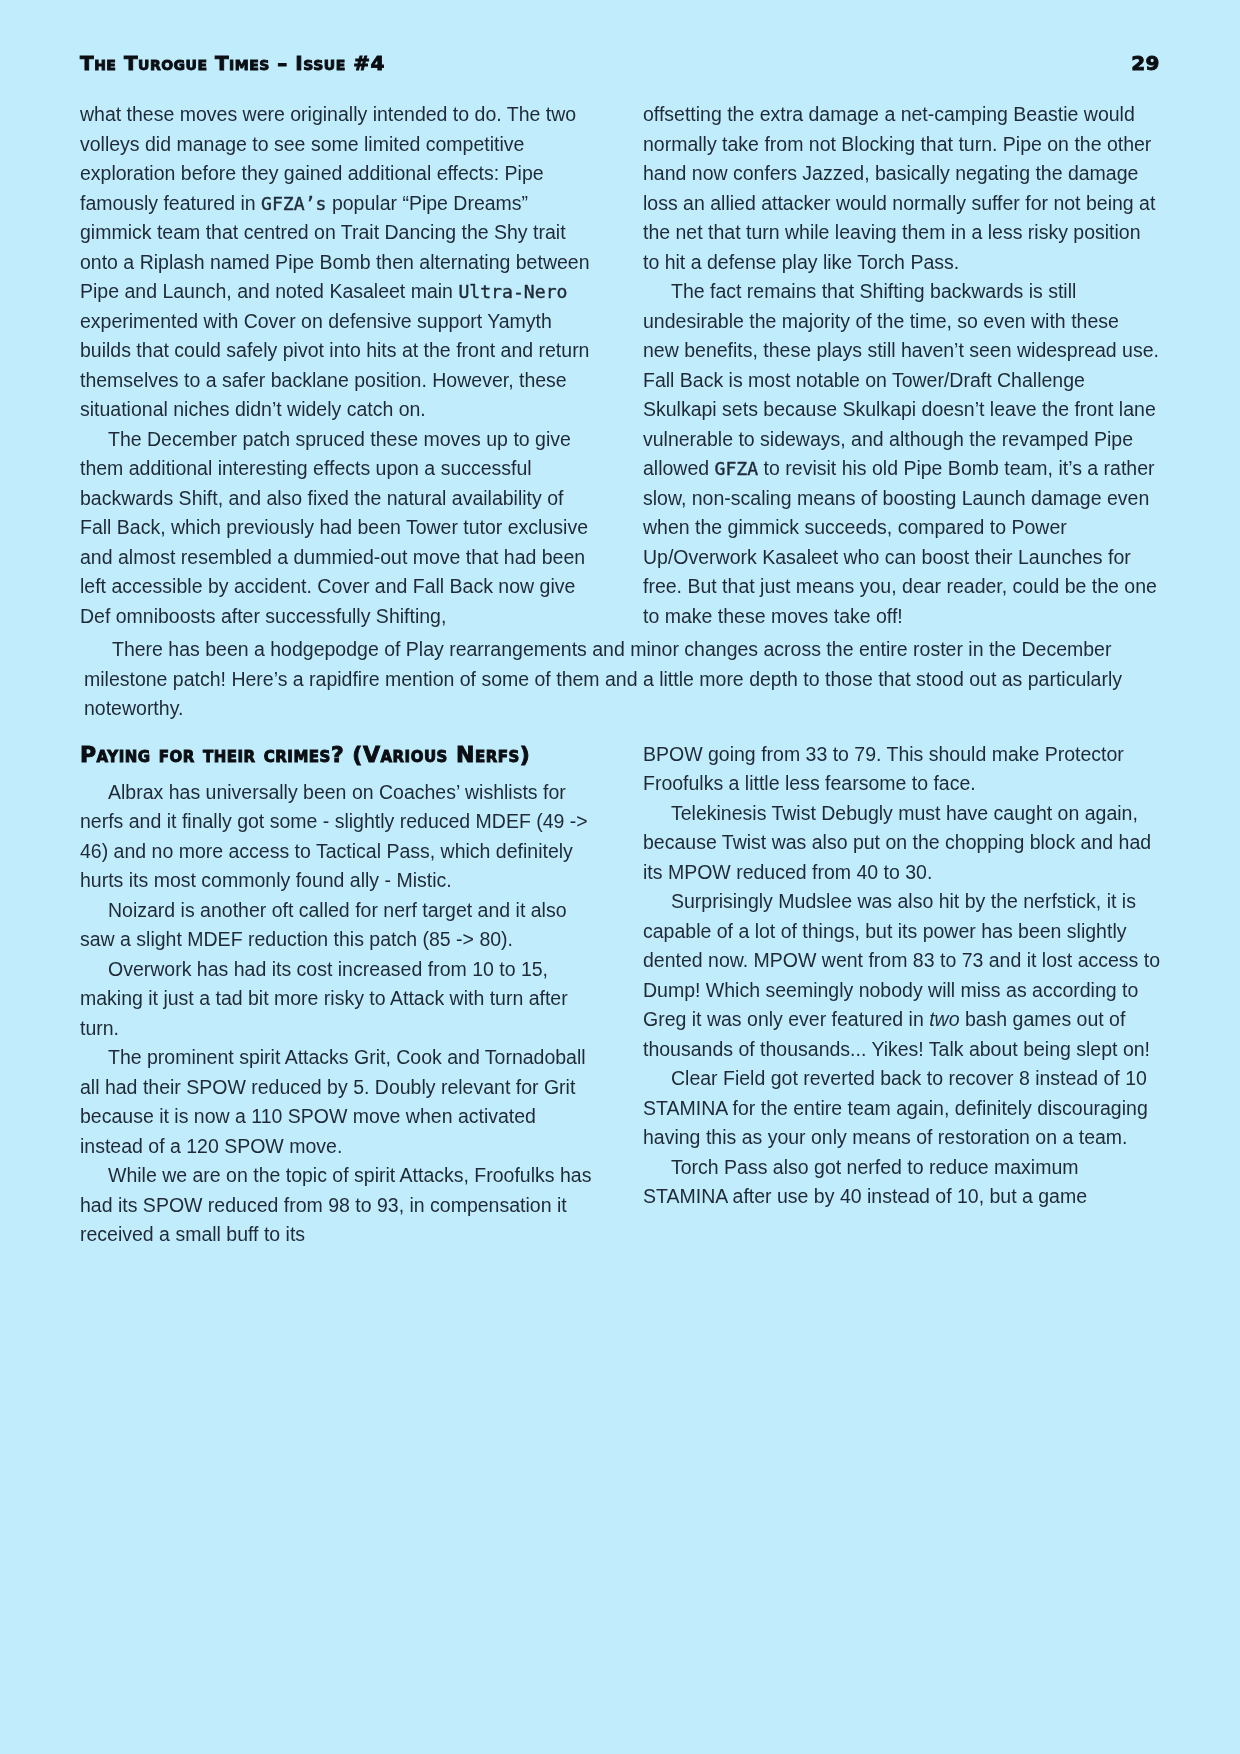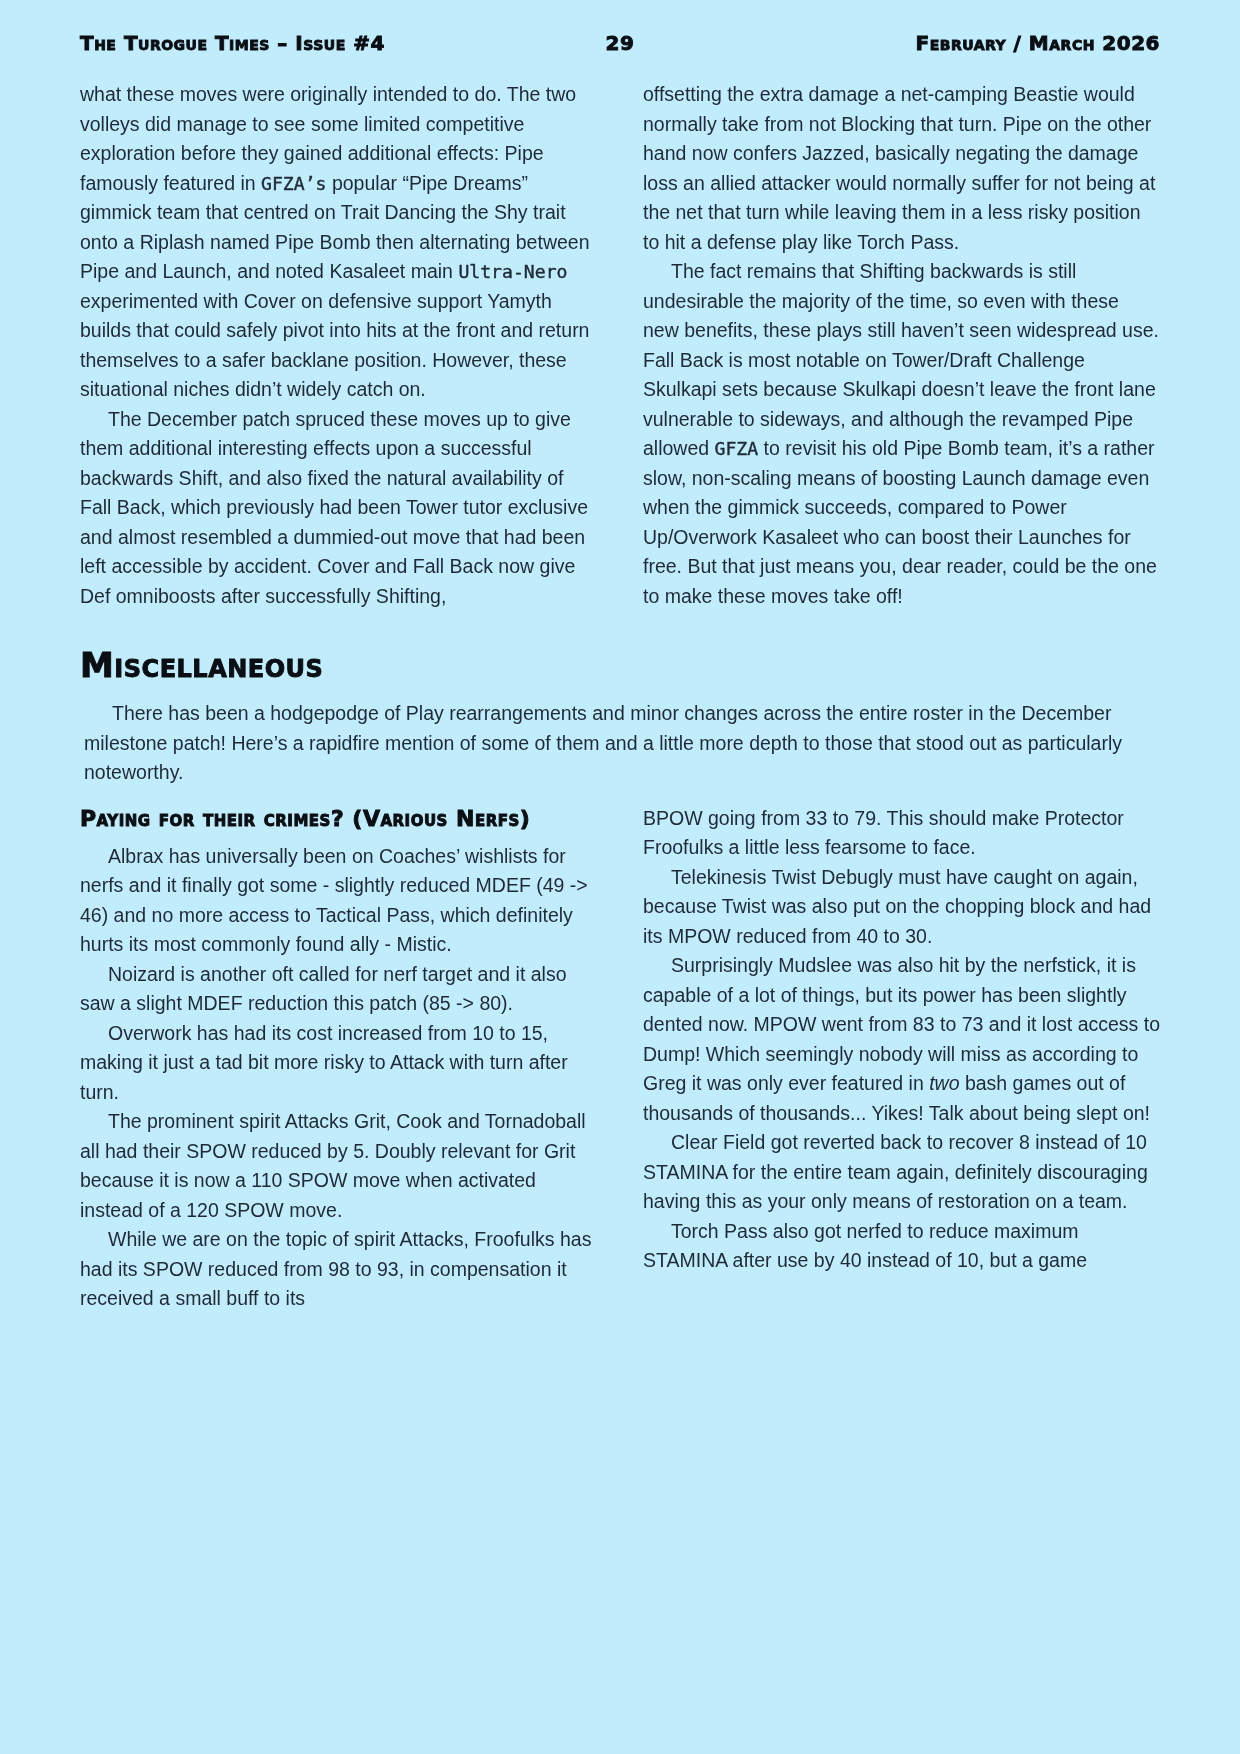--- a/index.html
+++ b/index.html
@@ -10,21 +10,21 @@
     color: #1f2a36;
     font-family: "Liberation Sans", sans-serif;
     font-size: 19.5px;
     line-height: 29.5px;
     overflow: hidden;
   }
   .page {
     box-sizing: border-box;
     width: 1240px;
     height: 1754px;
-    padding: 32px 80px 40px 80px;
+    padding: 52px 80px 40px 80px;
   }
   
   .display {
     font-family: "DejaVu Sans", sans-serif;
     font-weight: 900;
     font-variant-caps: small-caps;
     -webkit-text-stroke: 0.9px currentColor;
     letter-spacing: 0.5px;
     color: #0b0e12;
   }
@@ -71,35 +71,33 @@
   .nerfs { margin-top: 16px; }
 </style>
 </head>
 <body>
 
 <div class="page">
 
   <header class="page-header">
     <span class="display h-left">The Turogue Times – Issue #4</span>
     <span class="display h-mid">29</span>
-    <span class="display h-right">February / March 2026</span>
   </header>
 
   <section class="two-col">
     <div class="col">
         <p class="para"><span>what these moves were originally intended to do. The two volleys did manage to see some limited competitive exploration before they gained additional effects: Pipe famously featured in </span><span class="brand">GFZA’s</span><span> popular “Pipe Dreams” gimmick team that centred on Trait Dancing the Shy trait onto a Riplash named Pipe Bomb then alternating between Pipe and Launch, and noted Kasaleet main </span><span class="brand">Ultra-Nero</span><span> experimented with Cover on defensive support Yamyth builds that could safely pivot into hits at the front and return themselves to a safer backlane position. However, these situational niches didn’t widely catch on.</span></p>
         <p class="para indent"><span>The December patch spruced these moves up to give them additional interesting effects upon a successful backwards Shift, and also fixed the natural availability of Fall Back, which previously had been Tower tutor exclusive and almost resembled a dummied-out move that had been left accessible by accident. Cover and Fall Back now give Def omniboosts after successfully Shifting,</span></p>
       </div>
     <div class="col">
         <p class="para"><span>offsetting the extra damage a net-camping Beastie would normally take from not Blocking that turn. Pipe on the other hand now confers Jazzed, basically negating the damage loss an allied attacker would normally suffer for not being at the net that turn while leaving them in a less risky position to hit a defense play like Torch Pass.</span></p>
         <p class="para indent"><span>The fact remains that Shifting backwards is still undesirable the majority of the time, so even with these new benefits, these plays still haven’t seen widespread use. Fall Back is most notable on Tower/Draft Challenge Skulkapi sets because Skulkapi doesn’t leave the front lane vulnerable to sideways, and although the revamped Pipe allowed </span><span class="brand">GFZA</span><span> to revisit his old Pipe Bomb team, it’s a rather slow, non-scaling means of boosting Launch damage even when the gimmick succeeds, compared to Power Up/Overwork Kasaleet who can boost their Launches for free. But that just means you, dear reader, could be the one to make these moves take off!</span></p>
       </div>
   </section>
 
-  <h2 class="display misc-heading">Miscellaneous</h2>
 
   <div class="intro">
       <p class="para indent"><span>There has been a hodgepodge of Play rearrangements and minor changes across the entire roster in the December milestone patch! Here’s a rapidfire mention of some of them and a little more depth to those that stood out as particularly noteworthy.</span></p>
     </div>
 
   <section class="two-col nerfs">
     <div class="col">
       <h3 class="display sub-heading">Paying for their crimes? (Various Nerfs)</h3>
       <div>
           <p class="para indent"><span>Albrax has universally been on Coaches’ wishlists for nerfs and it finally got some - slightly reduced MDEF (49 -&gt; 46) and no more access to Tactical Pass, which definitely hurts its most commonly found ally - Mistic.</span></p>

